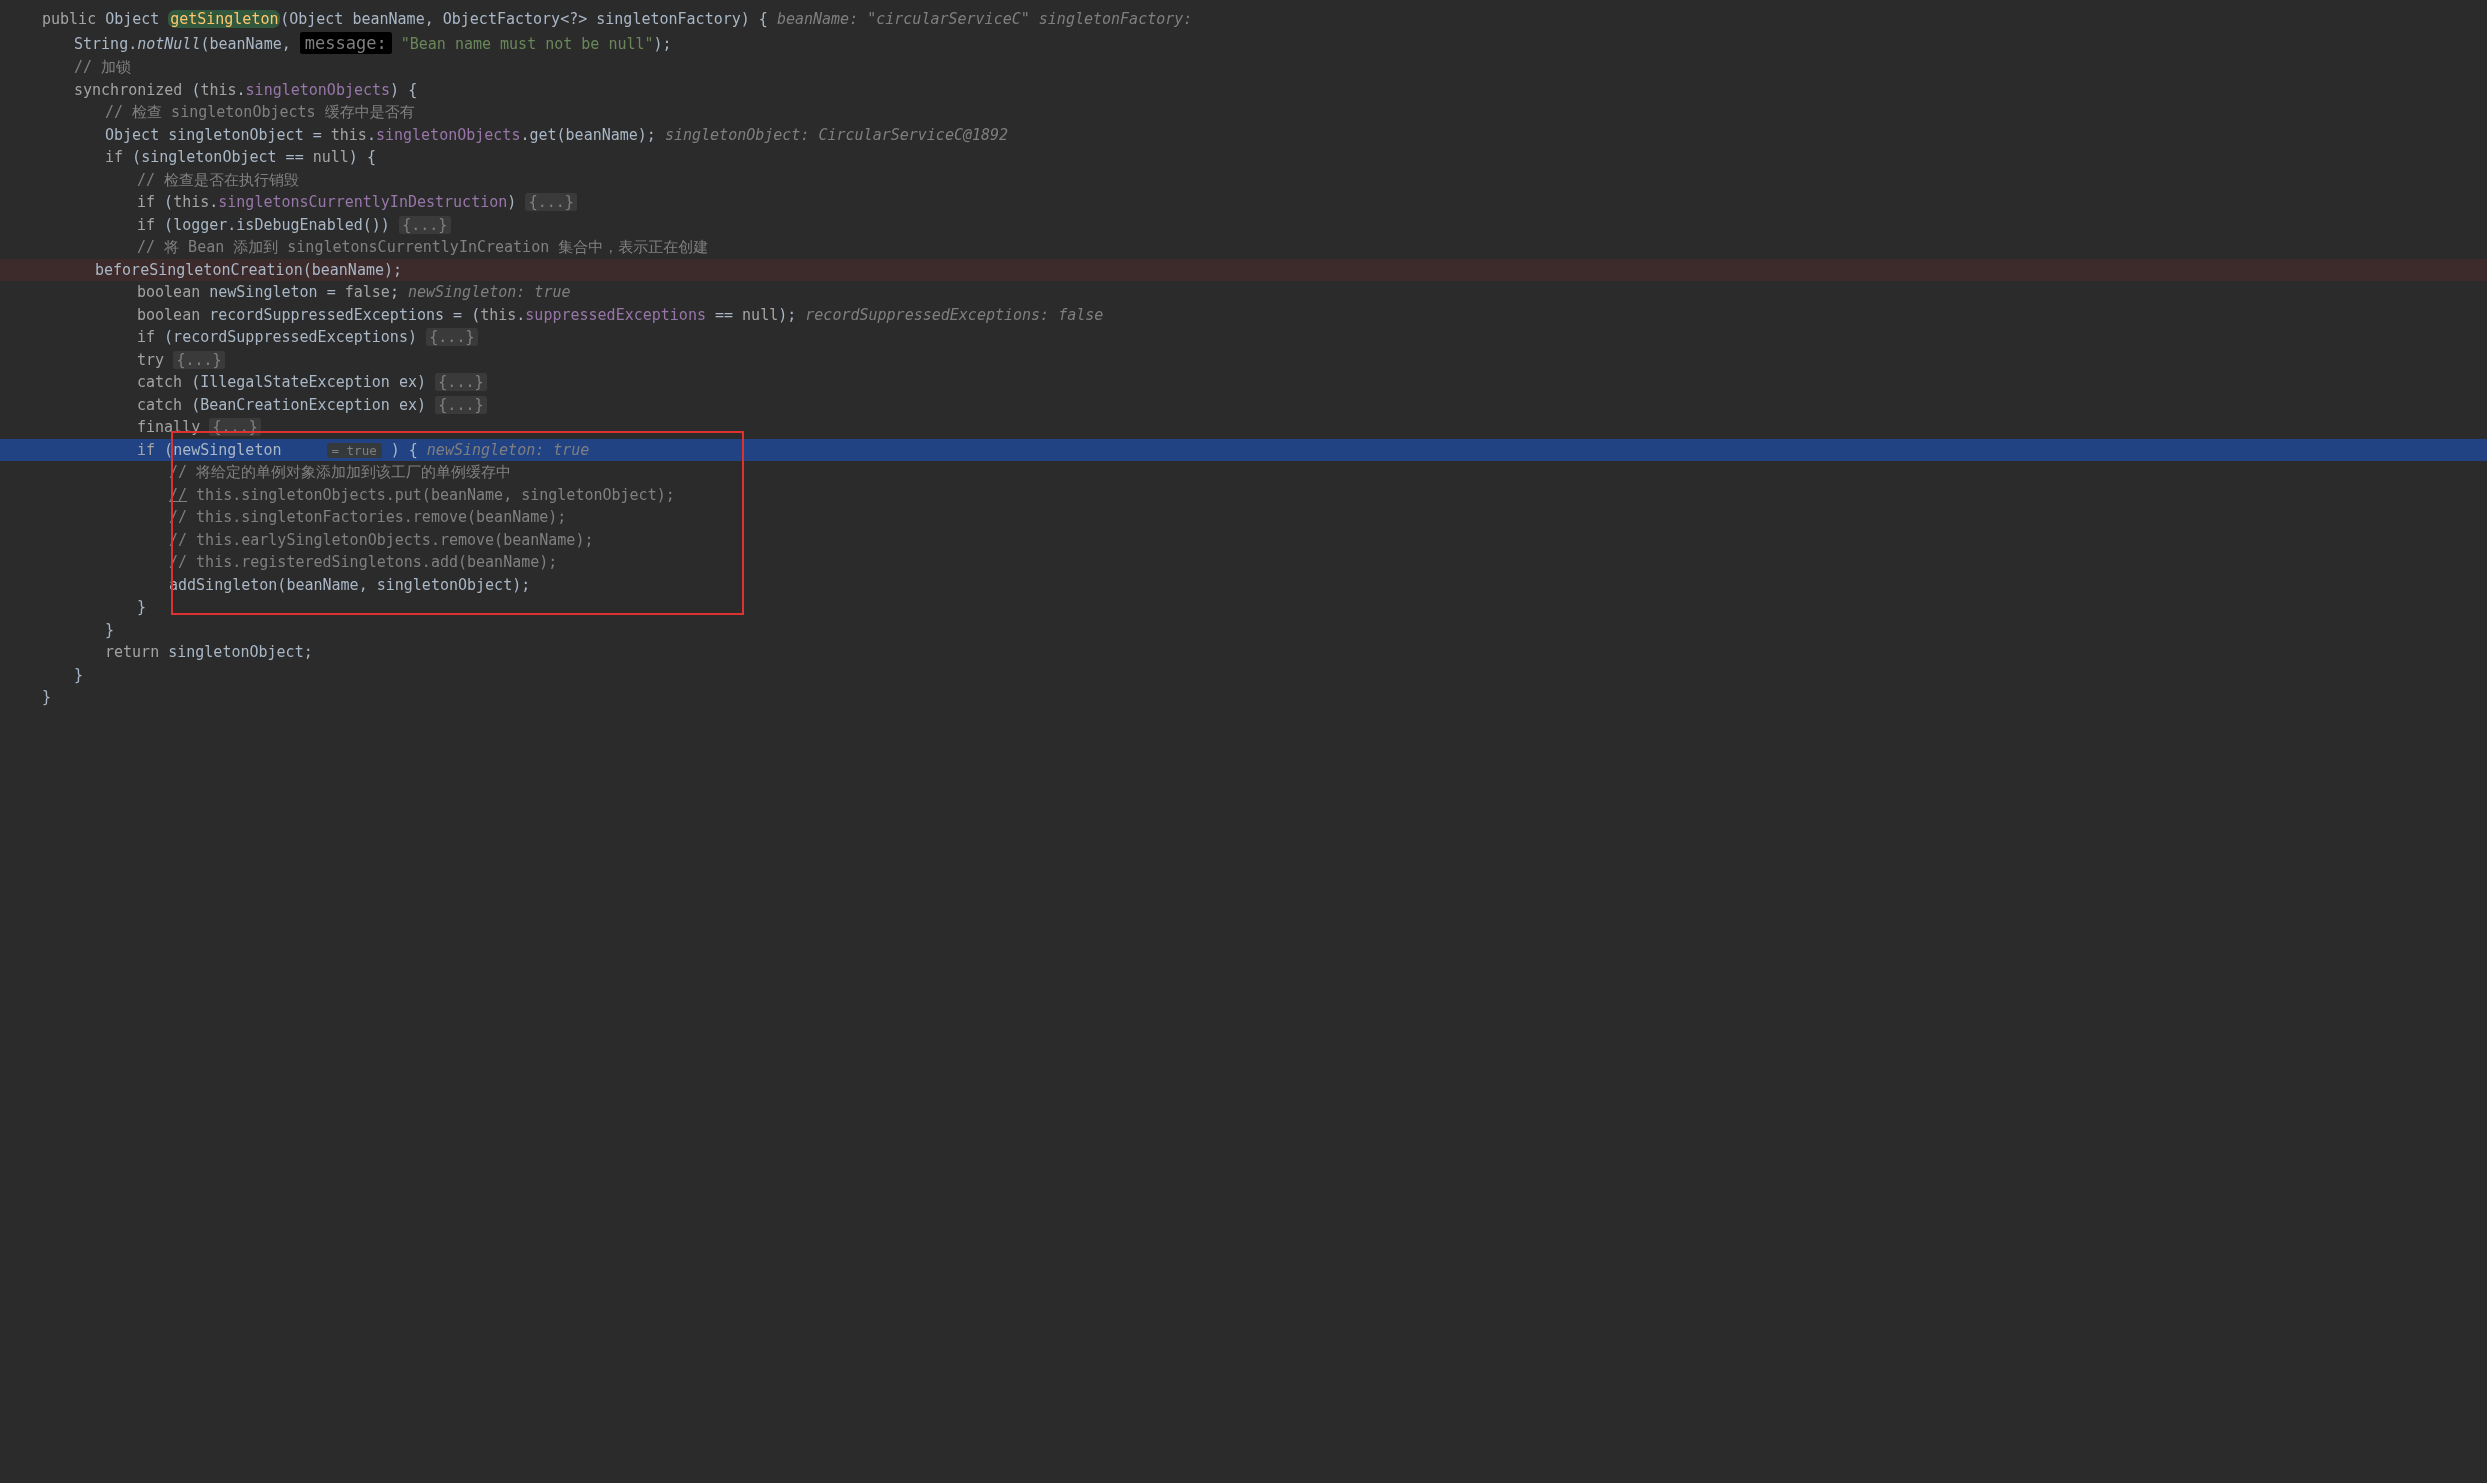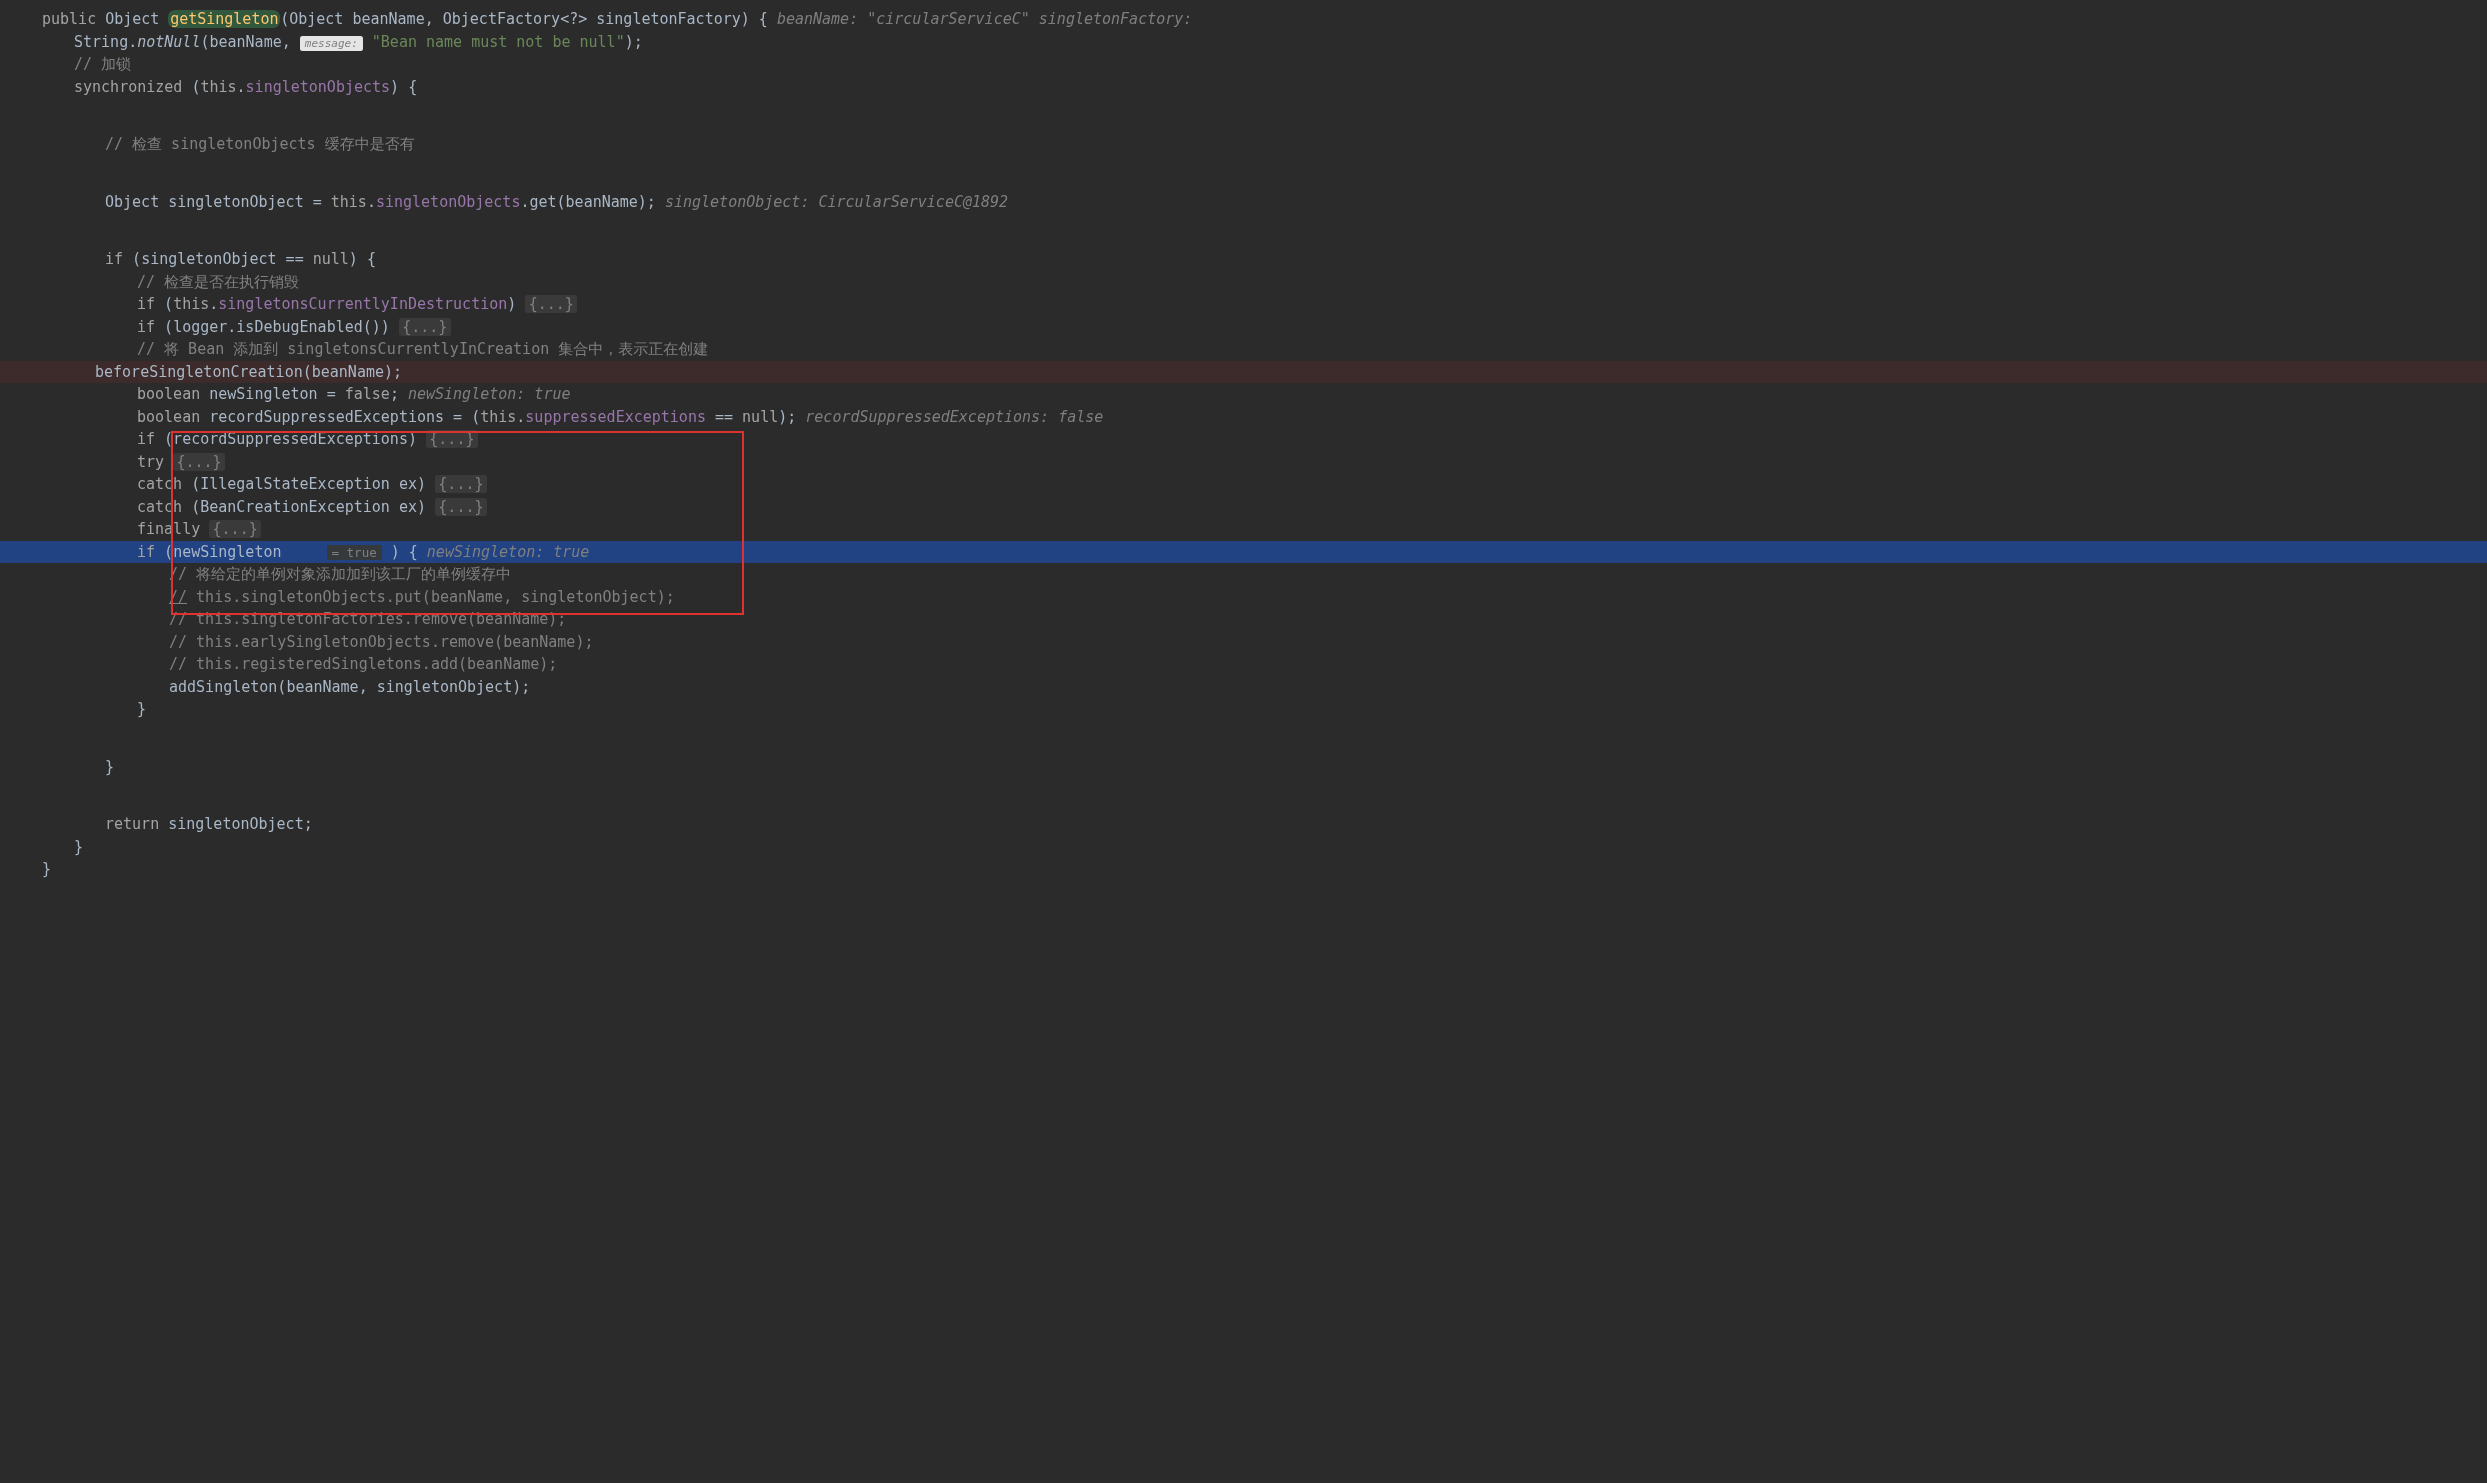--- a/index.html
+++ b/index.html
@@ -9,35 +9,35 @@
     font-size: 15px;
     line-height: 1.5;
     color: #a9b7c6;
     overflow-x: auto;
     white-space: nowrap;
     padding: 8.4px 0 8.4px 42px;
   }
   .line { display: block; min-height: 22.5px; position: relative; padding: 0 16.7px 0 0; }
   .indent0 { padding-left: 0px; }
   .indent1 { padding-left: 32px; }
-  .indent2 { padding-left: 63px; margin-top: 35px; }
+  .indent2 { padding-left: 63px; }
   .indent3 { padding-left: 95px; }
   .indent4 { padding-left: 127px; }
 
   .kw { color: #a3a3a3; text-align: center; }
   .type { color: #a9b7c6; }
   .ident { color: #a9b7c6; }
   .method-decl-hl { color: #ffc66d; background: #32593d; padding: 0 1.7px; border-radius: 7px; }
   .string { color: #6a8759; }
   .comment { color: #808080; }
   .debug-hint { color: #7f7f7f; font-style: italic; }
   .local-var { color: #a9b7c6; text-decoration-color: #505050; }
   .field { color: #9876aa; }
   .static-call { font-style: italic; }
-  .param-hint { color: #7f7f7f; font-style: italic; background: #e5e5e5; padding: 0.8px 5px; border-radius: 2.5px; font-size: 11px; }
+  .param-hint { color: #7f7f7f; background: #000000; padding: 0.8px 5px; border-radius: 2.5px; font-size: 17px; }
   .inline-val { color: #7f7f7f; background: #36393b; padding: 0 5px; border-radius: 2.5px; font-size: 12.5px; margin-left: 36px; }
   .fold { color: #808080; background: #3a3a3a; padding: 0 3.3px; border-radius: 2.5px; }
   .punct { color: #a9b7c6; }
 
   .line-highlight-current {
     background: #214283;
     margin-left: -42px;
     padding-left: 42px;
   }
   .line-highlight-current > * { position: relative; }

